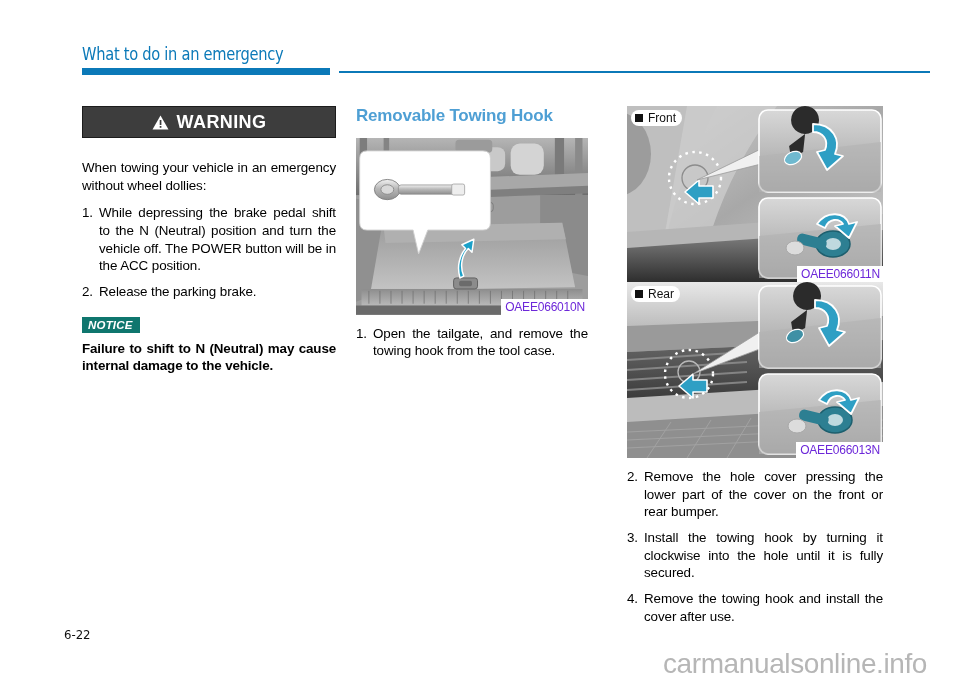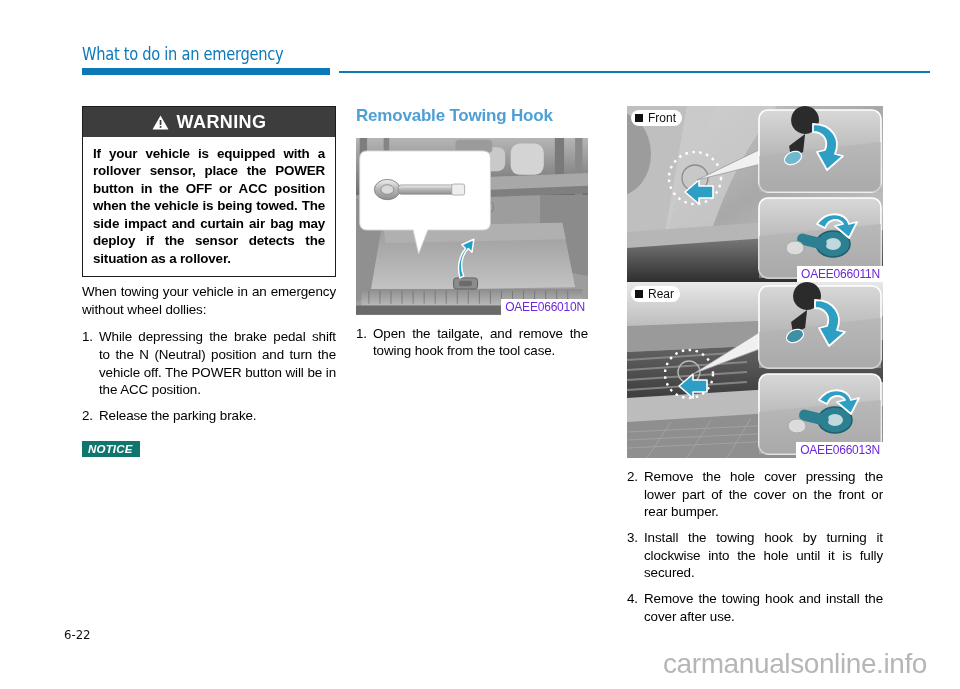--- a/index.html
+++ b/index.html
@@ -104,21 +104,21 @@
   
   .para {
     font-size: 13.4px;
     line-height: 1.32;
     color: #000;
     text-align: justify;
     text-align-last: left;
     margin-top: 15px;
     letter-spacing: -0.1px;
   }
-  .para.first { margin-top: 6px; }
+  .para.first { margin-top: 21px; }
 
   .numlist { margin-top: 10px; }
   .numitem {
     display: flex;
     font-size: 13.4px;
     line-height: 1.32;
     color: #000;
     margin-bottom: 8px;
     letter-spacing: -0.1px;
   }
@@ -238,38 +238,38 @@
     <div class="warning-head">
       <span class="warning-tri">
         <svg width="17" height="15" viewBox="0 0 17 15">
           <polygon points="8.5,0.5 16.5,14.5 0.5,14.5" fill="#ffffff"></polygon>
           <rect x="7.7" y="5" width="1.7" height="5" fill="#3d3d3d"></rect>
           <rect x="7.7" y="11" width="1.7" height="1.8" fill="#3d3d3d"></rect>
         </svg>
       </span>
       <span class="warning-head-label">WARNING</span>
     </div>
-    <div class="warning-body">If your vehicle is equipped with a rollover sensor, place the POWER button in the OFF or ACC position when the vehicle is being towed. The side impact and curtain air bag may deploy if the sensor detects the situation as a rollover.</div>
   </div>
 
   <div class="para first">When towing your vehicle in an emergency without wheel dollies:</div>
 
   <div class="numlist">
     <div class="numitem">
       <span class="num">1.</span>
       <span class="txt">While depressing the brake pedal shift to the N (Neutral) position and turn the vehicle off. The POWER button will be in the ACC position.</span>
     </div>
     <div class="numitem">
       <span class="num">2.</span>
       <span class="txt">Release the parking brake.</span>
     </div>
   </div>
 
   <div class="notice-wrap">
     <span class="notice-badge">NOTICE</span>
+    <div class="notice-body">Failure to shift to N (Neutral) may cause internal damage to the vehicle.</div>
   </div>
 
 </div>
 
 <div class="col col-mid">
 
   <div class="section-heading">Removable Towing Hook</div>
 
   <div class="figure">
     <svg class="photo" viewBox="0 0 252 192" preserveAspectRatio="none">

